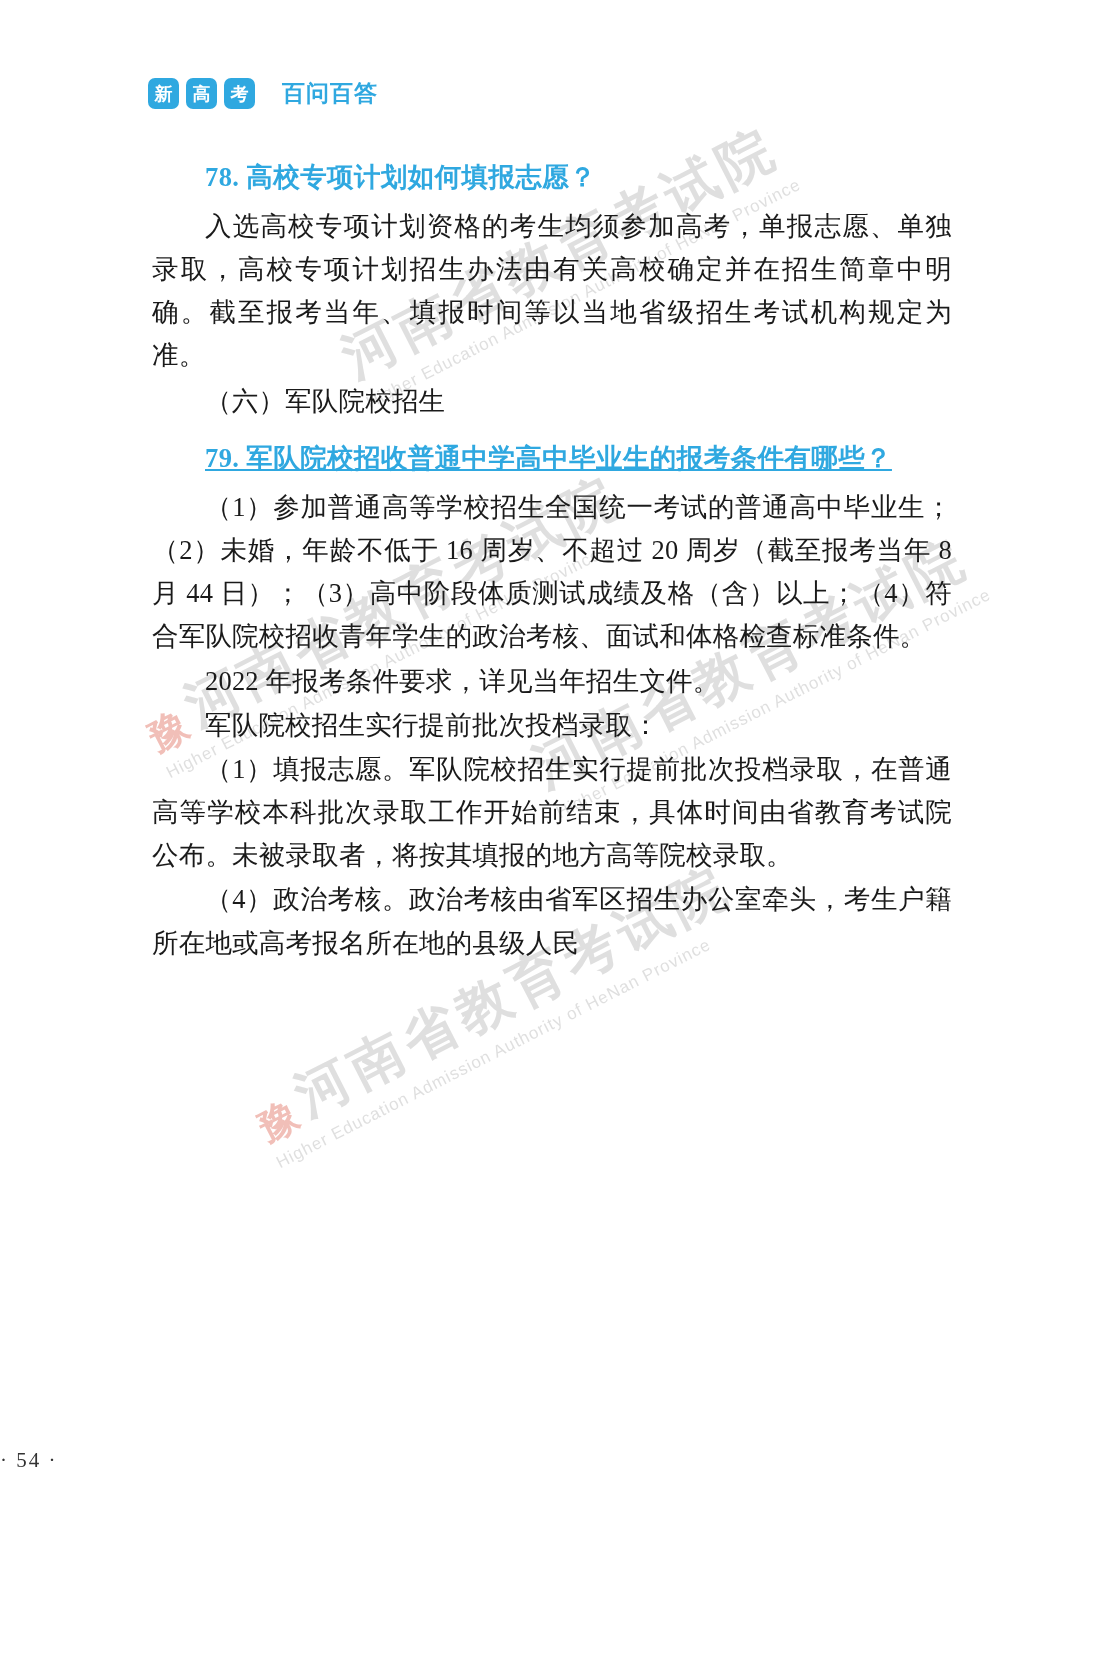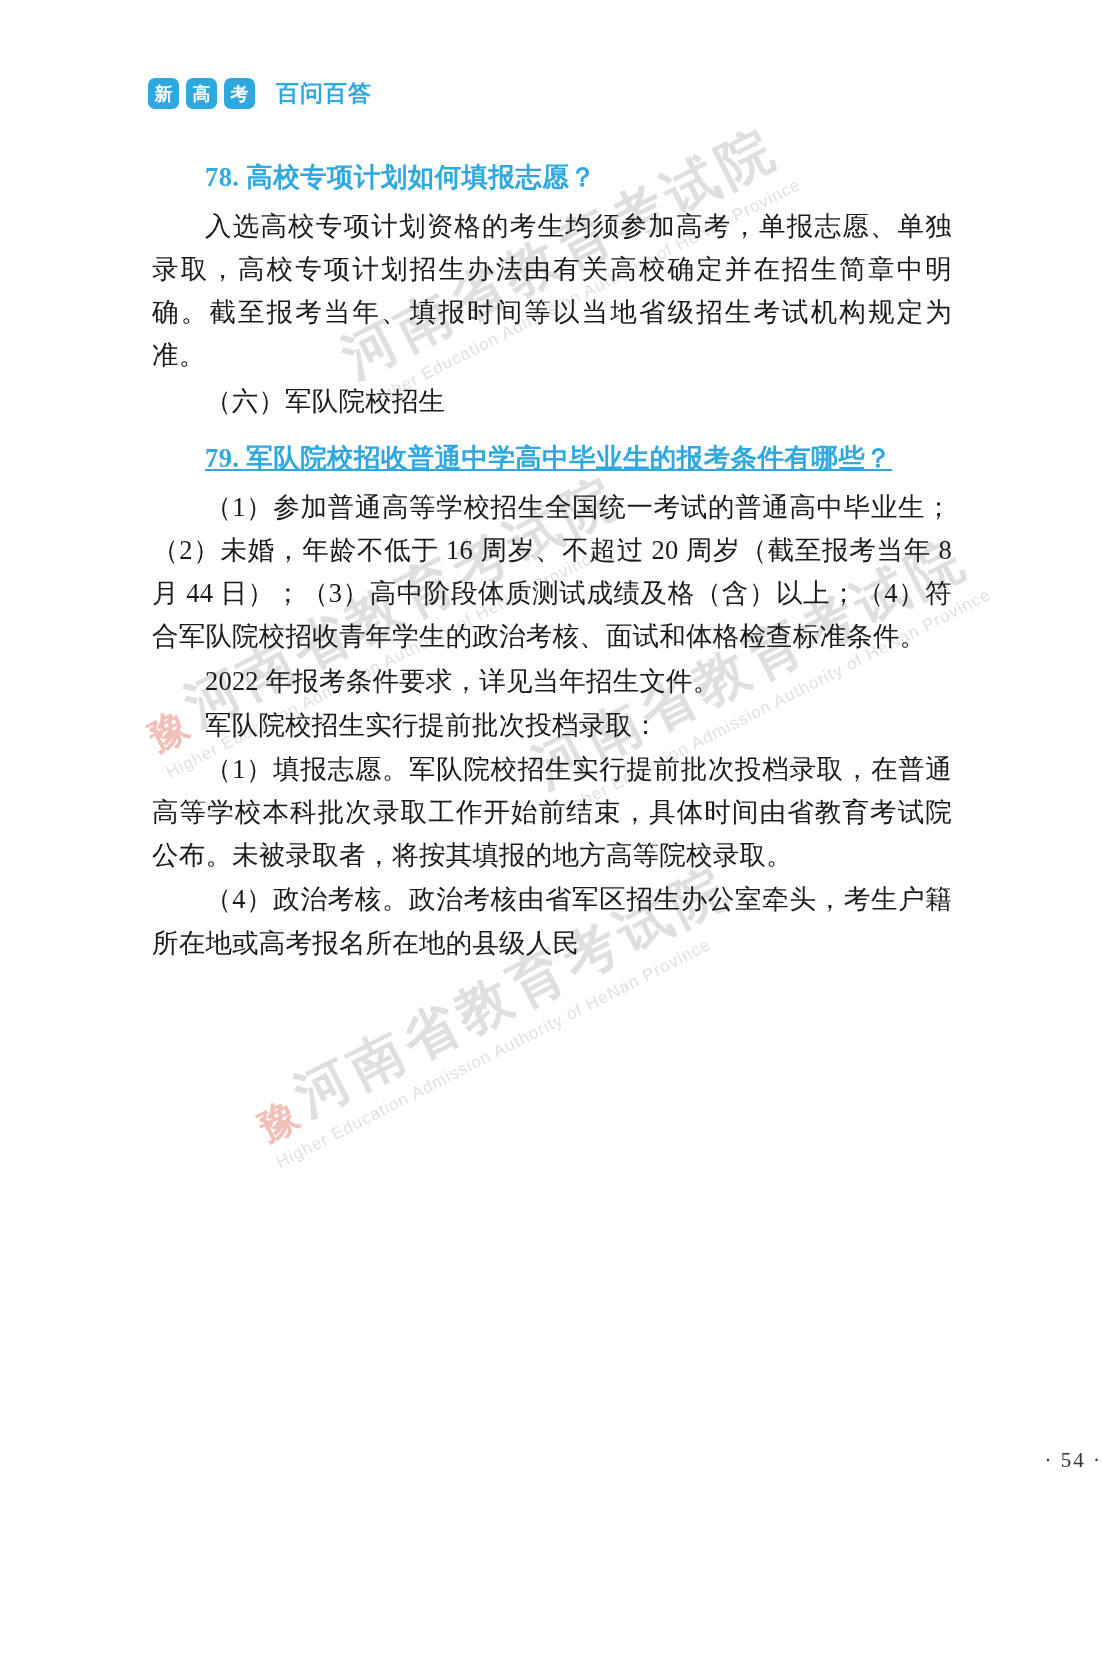--- a/index.html
+++ b/index.html
@@ -33,21 +33,21 @@
     color: #ffffff;
     font-family: "Liberation Sans", sans-serif;
     font-size: 18px;
     font-weight: bold;
     display: flex;
     align-items: center;
     justify-content: center;
     letter-spacing: 0;
   }
   .hdr-title {
-    margin-left: 14px;
+    margin-left: 20px;
     color: #2fa8e0;
     font-family: "Liberation Sans", sans-serif;
     font-size: 23px;
     font-weight: bold;
     letter-spacing: 1px;
   }
 
   
   .content {
     position: absolute;
@@ -82,21 +82,21 @@
     text-indent: 2em;
     letter-spacing: 0.2px;
   }
 
   
   .page-number {
     position: absolute;
     left: 0;
     right: 0;
     top: 1448px;
-    text-align: right;
+    text-align: left;
     font-size: 21px;
     color: #333;
     font-family: "Liberation Serif", serif;
     letter-spacing: 2px;
   }
 
   
   .wm {
     position: absolute;
     pointer-events: none;

